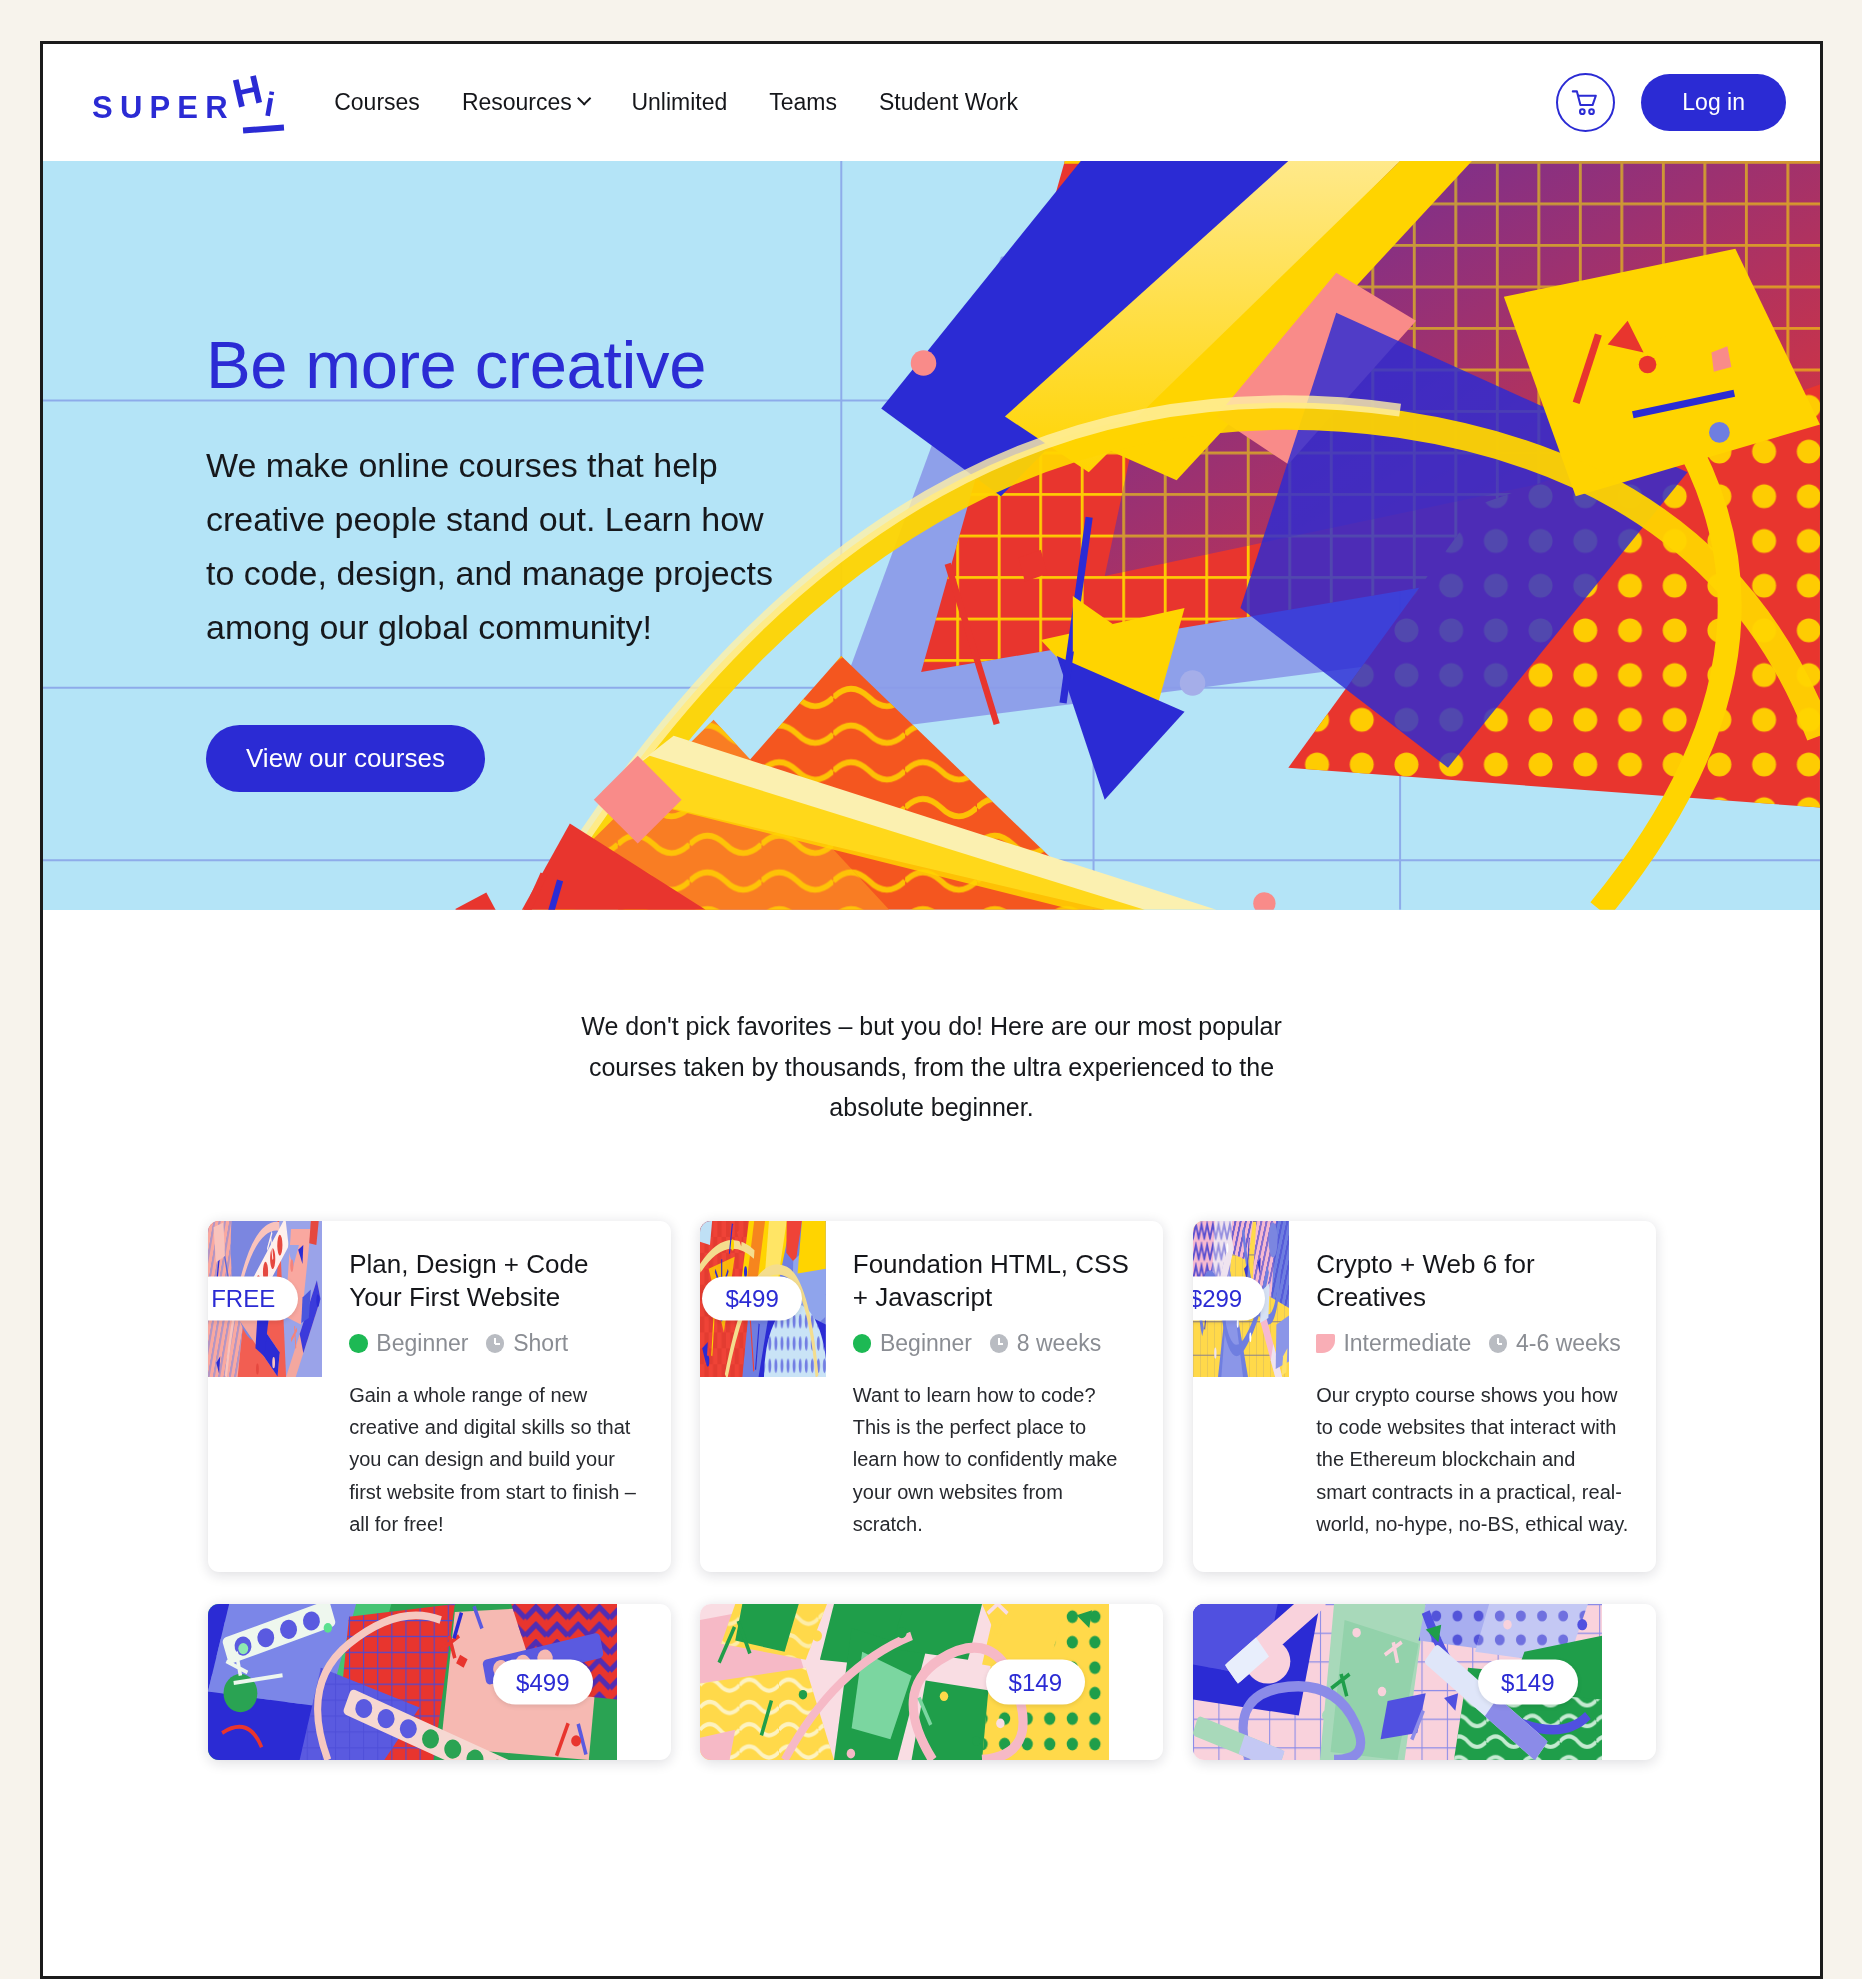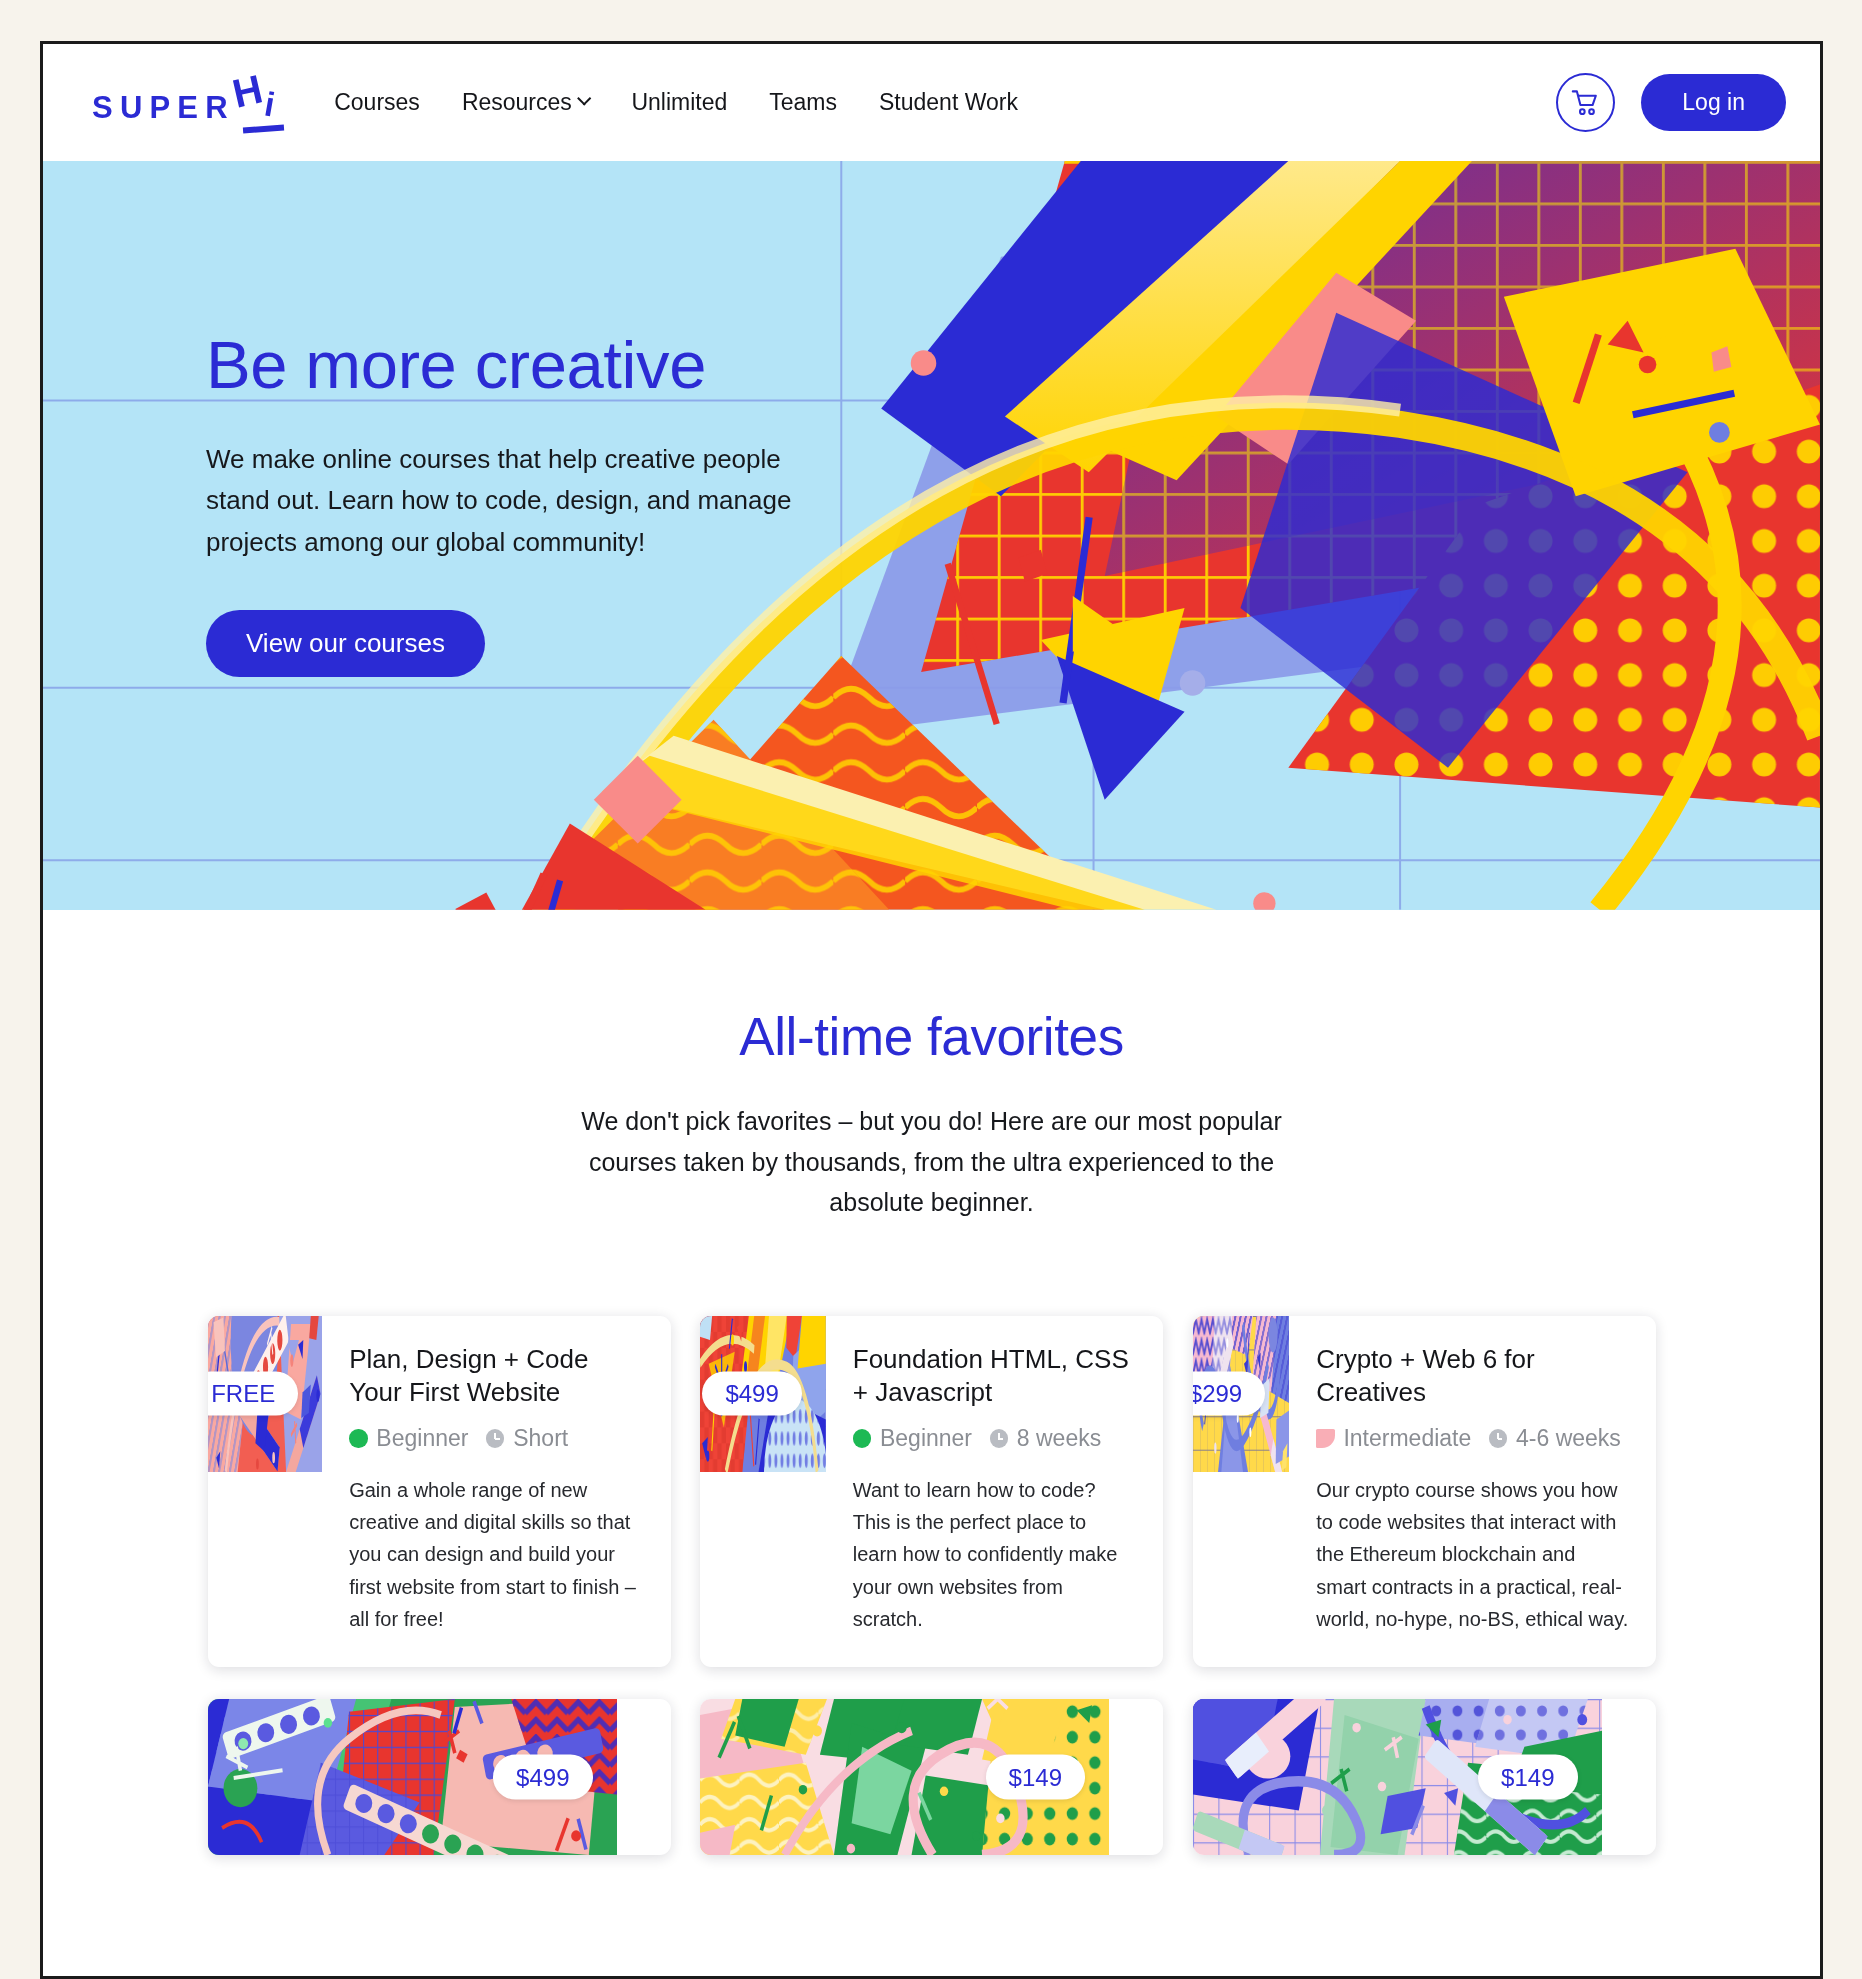--- a/index.html
+++ b/index.html
@@ -90,22 +90,22 @@
   .hero-art { position: absolute; inset: 0; }
   .hero-copy {
     position: absolute; left: 163px; top: 141px;
     width: 607px; z-index: 5;
   }
   .hero-title {
     font-size: 67px; color: #2b2bd4; font-weight: 400;
     line-height: 1.05; margin-bottom: 39px; letter-spacing: -0.4px; margin-top: 28px;
   }
   .hero-sub {
-    font-size: 26px; color: #16181c; line-height: 1.58;
-    width: 591px; margin-bottom: 47px;
+    font-size: 34px; color: #16181c; line-height: 1.58;
+    width: 591px; margin-bottom: 71px;
   }
   .hero-cta {
     display: inline-flex; align-items: center; justify-content: center;
     height: 67px; padding: 0 40px; border-radius: 34px;
     background: #2b2bd4; color: #fff; font-size: 26px; cursor: pointer;
     border: none; font-family: "Liberation Sans", sans-serif;
   }
 
   
   .fav { background: #fff; padding-top: 96px; }
@@ -326,21 +326,20 @@
     </svg>
 
     <div class="hero-copy">
       <h1 class="hero-title">Be more creative</h1>
       <p class="hero-sub">We make online courses that help creative people stand out. Learn how to code, design, and manage projects among our global community!</p>
       <button class="hero-cta">View our courses</button>
     </div>
   </div>
 
   <div class="fav">
-    <h2 class="fav-title">All-time favorites</h2>
     <p class="fav-sub">We don't pick favorites – but you do! Here are our most popular courses taken by thousands, from the ultra experienced to the absolute beginner.</p>
 
     <div class="grid">
 
       <div class="card">
         <div class="card-img">
           <svg viewBox="0 0 580 196" preserveAspectRatio="none">
             <defs>
               <pattern id="c1s" width="22" height="22" patternUnits="userSpaceOnUse" patternTransform="rotate(35)">
                 <rect width="9" height="22" fill="#7b86e0"></rect>

